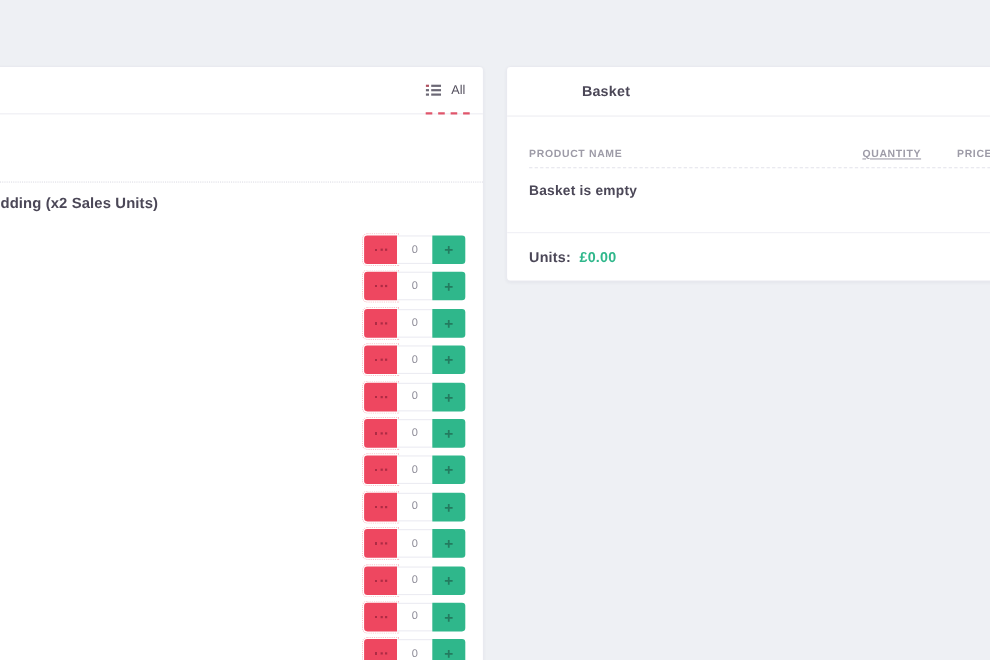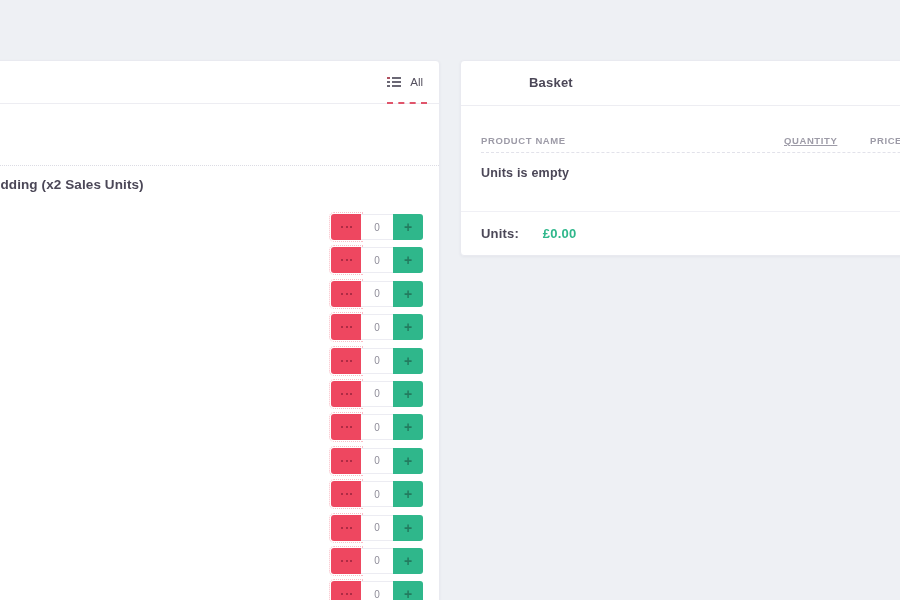--- a/index.html
+++ b/index.html
@@ -99,21 +99,21 @@
   }
   .total-border {
     position:absolute; left:0; top:150px; width:100%; height:0;
     border-top:1px solid #f0f0f5;
   }
   .total-row {
     position:absolute; left:20px; top:165px;
     font-size:13px; font-weight:700; letter-spacing:0.2px;
   }
   .total-label { color:var(--text-dark,#4b4757); }
-  .total-value { color:var(--accent-green,#2fb78b); margin-left:20px; }
+  .total-value { color:var(--accent-green,#2fb78b); margin-left:4px; }
 </style>
 </head>
 <body>
 
 <div class="viewport">
 
   <div class="card product-card">
     <div class="product-header">
       <span class="filter-icon">
         <svg class="filter-icon-svg" width="14" height="12" viewBox="0 0 14 12">
@@ -233,21 +233,21 @@
 
   <div class="card basket-card">
     <div class="basket-title">Basket</div>
     <div class="basket-header-border"></div>
 
     <div class="col-head col-product">PRODUCT NAME</div>
     <div class="col-head col-quantity">QUANTITY</div>
     <div class="col-head col-price">PRICE</div>
     <div class="cols-underline"></div>
 
-    <div class="empty-message">Units is empty</div>
+    <div class="empty-message">Basket is empty</div>
 
     <div class="total-border"></div>
     <div class="total-row">
       <span class="total-label">Units:</span>
       <span class="total-value">£0.00</span>
     </div>
   </div>
 
 </div>
 

